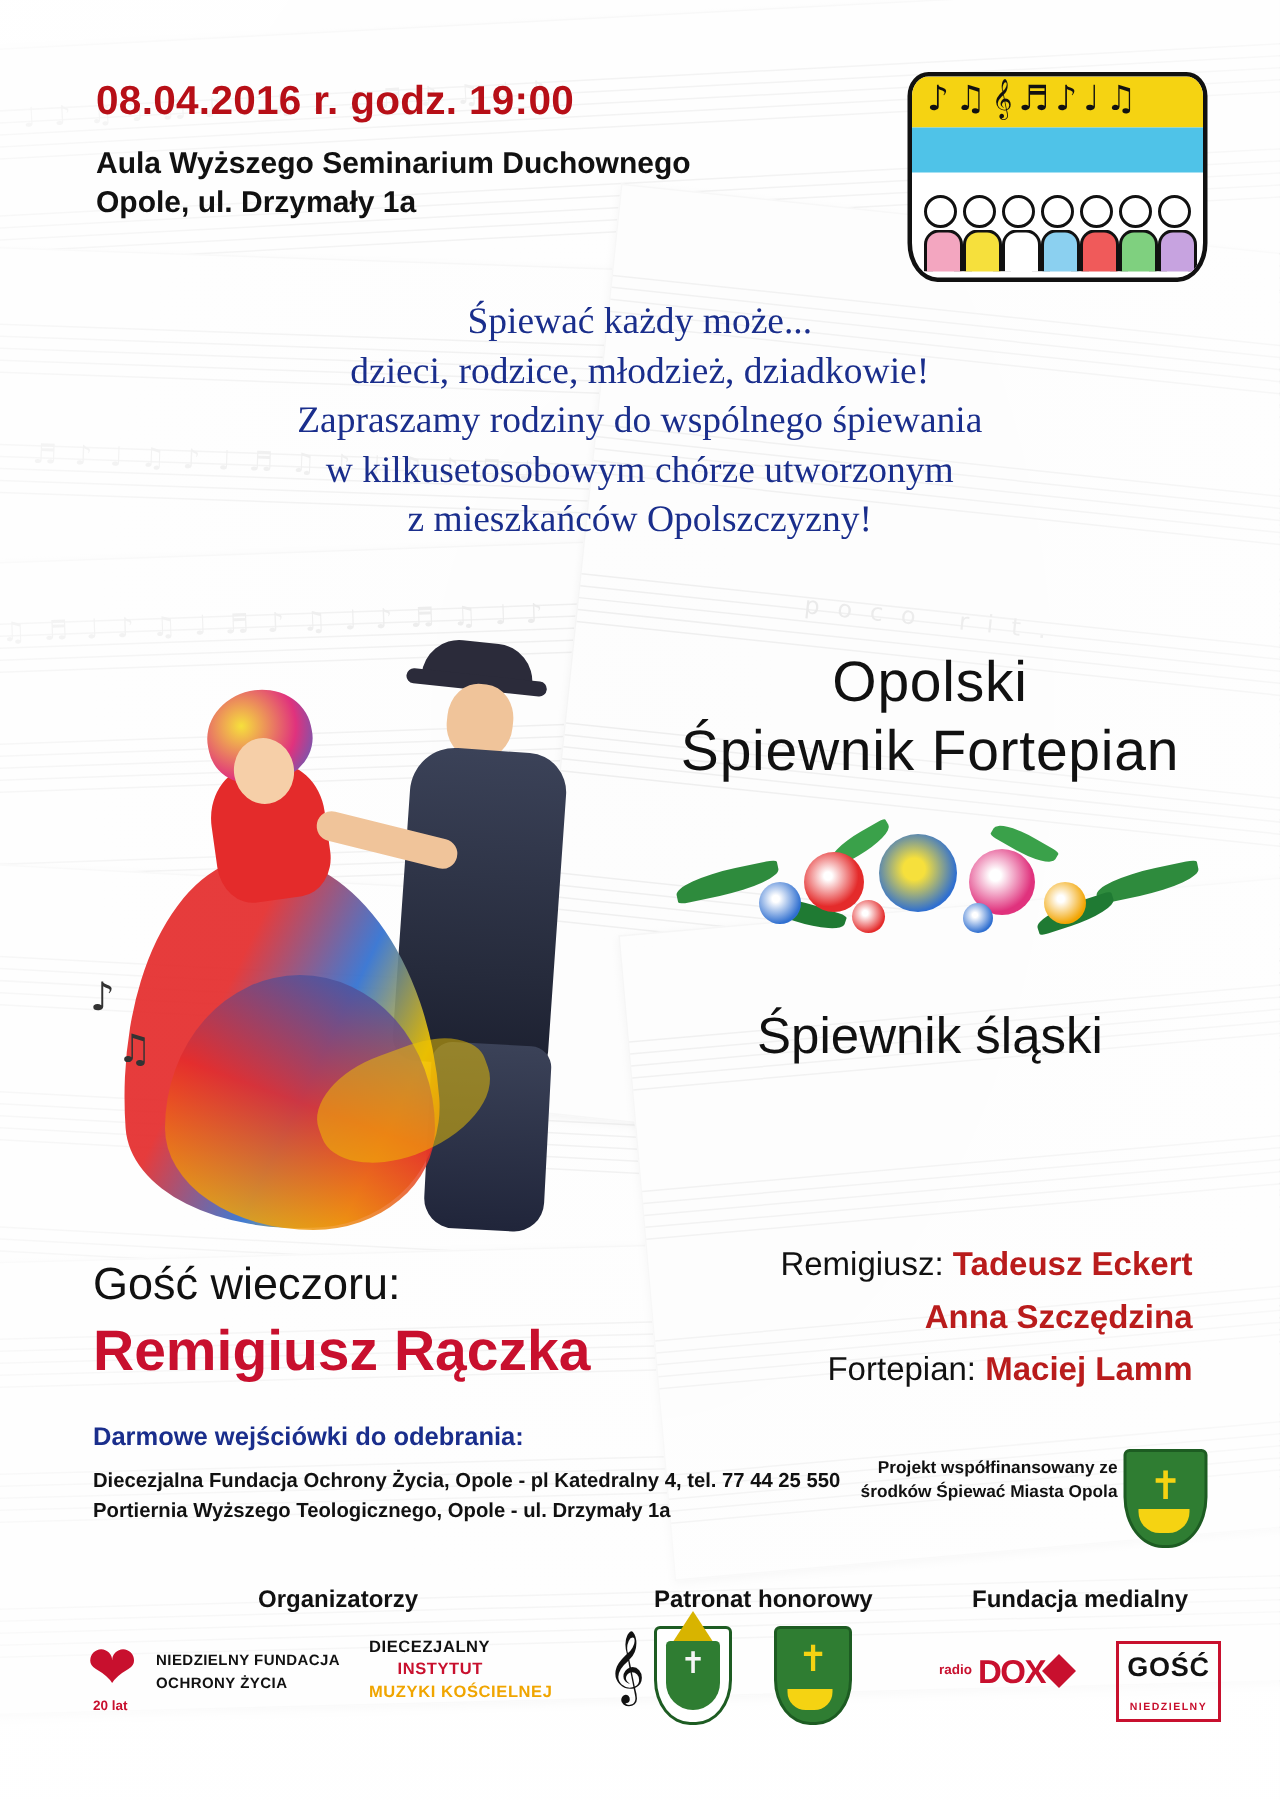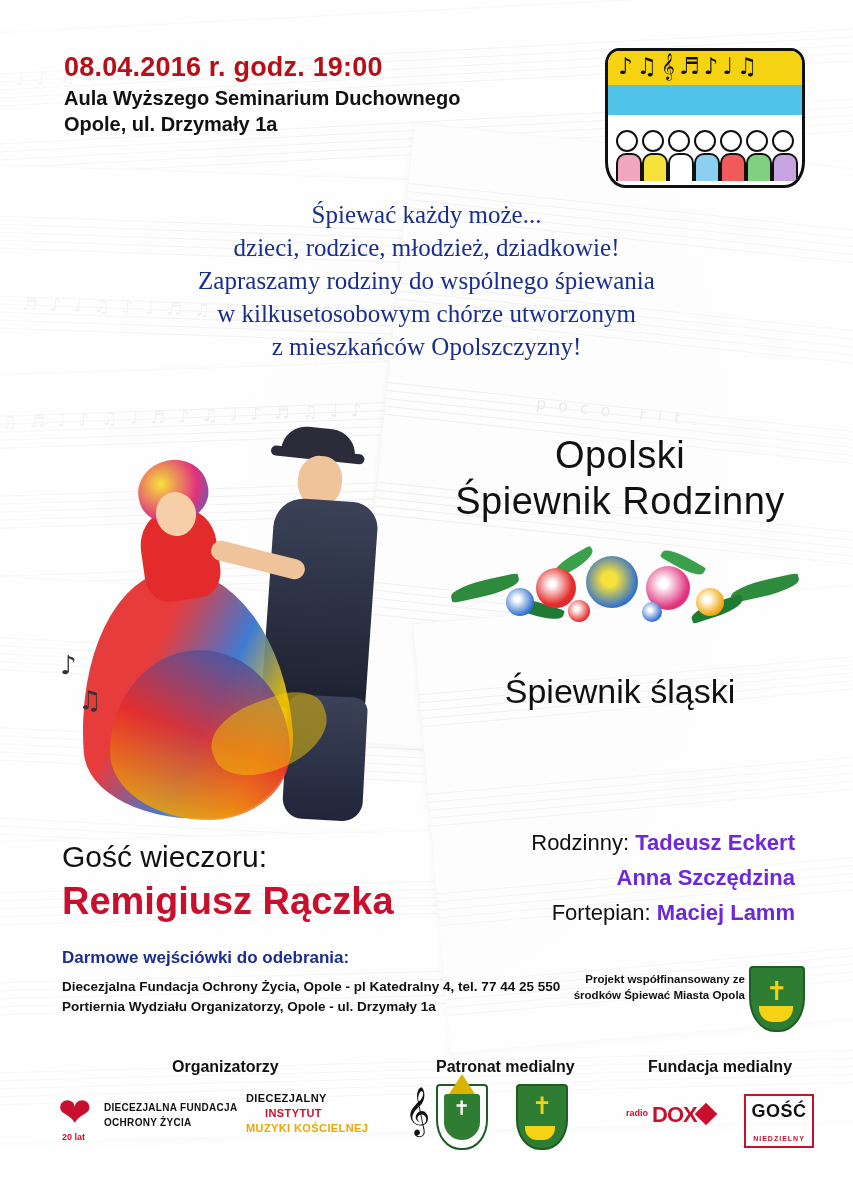--- a/index.html
+++ b/index.html
@@ -78,21 +78,21 @@
     font-size: 27px;
     font-weight: bold;
     color: #b70f17;
     letter-spacing: 0.2px;
     white-space: nowrap;
   }
   .venue-line {
     font-size: 20px;
     font-weight: bold;
     color: #111;
-    margin-top: 4px;
+    margin-top: 15px;
   }
   .venue-line2 {
     font-size: 20px;
     font-weight: bold;
     color: #111;
     margin-top: 3px;
   }
 
   
   .emblem {
@@ -343,21 +343,21 @@
   
   .performers {
     position: absolute;
     right: 58px;
     top: 830px;
     text-align: right;
     font-size: 22px;
     color: #111;
   }
   .performers .row { margin-bottom: 9px; white-space: nowrap; }
-  .performers .name { color: #6d28d9; font-weight: bold; }
+  .performers .name { color: #b91c1c; font-weight: bold; }
 
   
   .tickets {
     position: absolute;
     left: 62px;
     top: 948px;
     width: 520px;
   }
   .tickets-head {
     font-size: 17px;
@@ -847,21 +847,21 @@
     <div class="d-headscarf"></div>
     <div class="d-face"></div>
     <div class="d-arm"></div>
     <div class="d-accent"></div>
     <div class="d-note" style="left:-10px; top:250px;">♪</div>
     <div class="d-note" style="left:8px; top:285px;">♫</div>
   </div>
 
   <div class="title-block">
     <div class="title-main">Opolski</div>
-    <div class="title-main">Śpiewnik Rodzinny</div>
+    <div class="title-main">Śpiewnik Fortepian</div>
   </div>
 
   <div class="flowers">
     <div class="leaf" style="left:10px;  top:40px; width:70px; height:16px; transform:rotate(-12deg);"></div>
     <div class="leaf" style="left:290px; top:40px; width:70px; height:16px; transform:rotate(168deg);"></div>
     <div class="leaf" style="left:70px;  top:62px; width:54px; height:14px; transform:rotate(18deg); background:#1f7a33;"></div>
     <div class="leaf" style="left:250px; top:62px; width:54px; height:14px; transform:rotate(-18deg); background:#1f7a33;"></div>
     <div class="leaf" style="left:110px; top:16px; width:46px; height:13px; transform:rotate(-30deg); background:#3aa14a;"></div>
     <div class="leaf" style="left:220px; top:16px; width:46px; height:13px; transform:rotate(30deg); background:#3aa14a;"></div>
     <div class="fl" style="left:96px;  top:28px; width:40px; height:40px; background:radial-gradient(circle at 40% 40%, #fff 8%, #e42b2b 60%);"></div>
@@ -875,59 +875,59 @@
 
   <div class="subtitle">Śpiewnik śląski</div>
 
   <div class="guest">
     <div class="guest-label">Gość wieczoru:</div>
     <div class="guest-name">Remigiusz Rączka</div>
   </div>
 
   <div class="performers">
     <div class="row">
-      <span>Rodzinny:</span>
+      <span>Remigiusz:</span>
       <span class="name">Tadeusz Eckert</span>
     </div>
     <div class="row">
       <span class="name">Anna Szczędzina</span>
     </div>
     <div class="row">
       <span>Fortepian:</span>
       <span class="name">Maciej Lamm</span>
     </div>
   </div>
 
   <div class="tickets">
     <div class="tickets-head">Darmowe wejściówki do odebrania:</div>
     <div class="tickets-line">Diecezjalna Fundacja Ochrony Życia, Opole - pl Katedralny 4, tel. 77 44 25 550</div>
-    <div class="tickets-line">Portiernia Wydziału Organizatorzy, Opole - ul. Drzymały 1a</div>
+    <div class="tickets-line">Portiernia Wyższego Teologicznego, Opole - ul. Drzymały 1a</div>
   </div>
 
   <div class="funding">
     <div>Projekt współfinansowany ze</div>
     <div>środków Śpiewać Miasta Opola</div>
   </div>
   <div class="opole-crest">
     <div class="cross">✝</div>
     <div class="half"></div>
   </div>
 
   <div class="footer-heads">
     <div class="fh fh-org">Organizatorzy</div>
-    <div class="fh fh-honor">Patronat medialny</div>
+    <div class="fh fh-honor">Patronat honorowy</div>
     <div class="fh fh-media">Fundacja medialny</div>
   </div>
 
   <div class="footer-logos">
 
     <div class="logo-fund">
       <div class="heart">❤</div>
       <div class="txt">
-        <div>DIECEZJALNA FUNDACJA</div>
+        <div>NIEDZIELNY FUNDACJA</div>
         <div>OCHRONY ŻYCIA</div>
       </div>
       <div class="lat">20 lat</div>
     </div>
 
     <div class="logo-dimk">
       <div class="l1">DIECEZJALNY</div>
       <div class="l2">INSTYTUT</div>
       <div class="l3">MUZYKI KOŚCIELNEJ</div>
       <div class="clef">𝄞</div>

